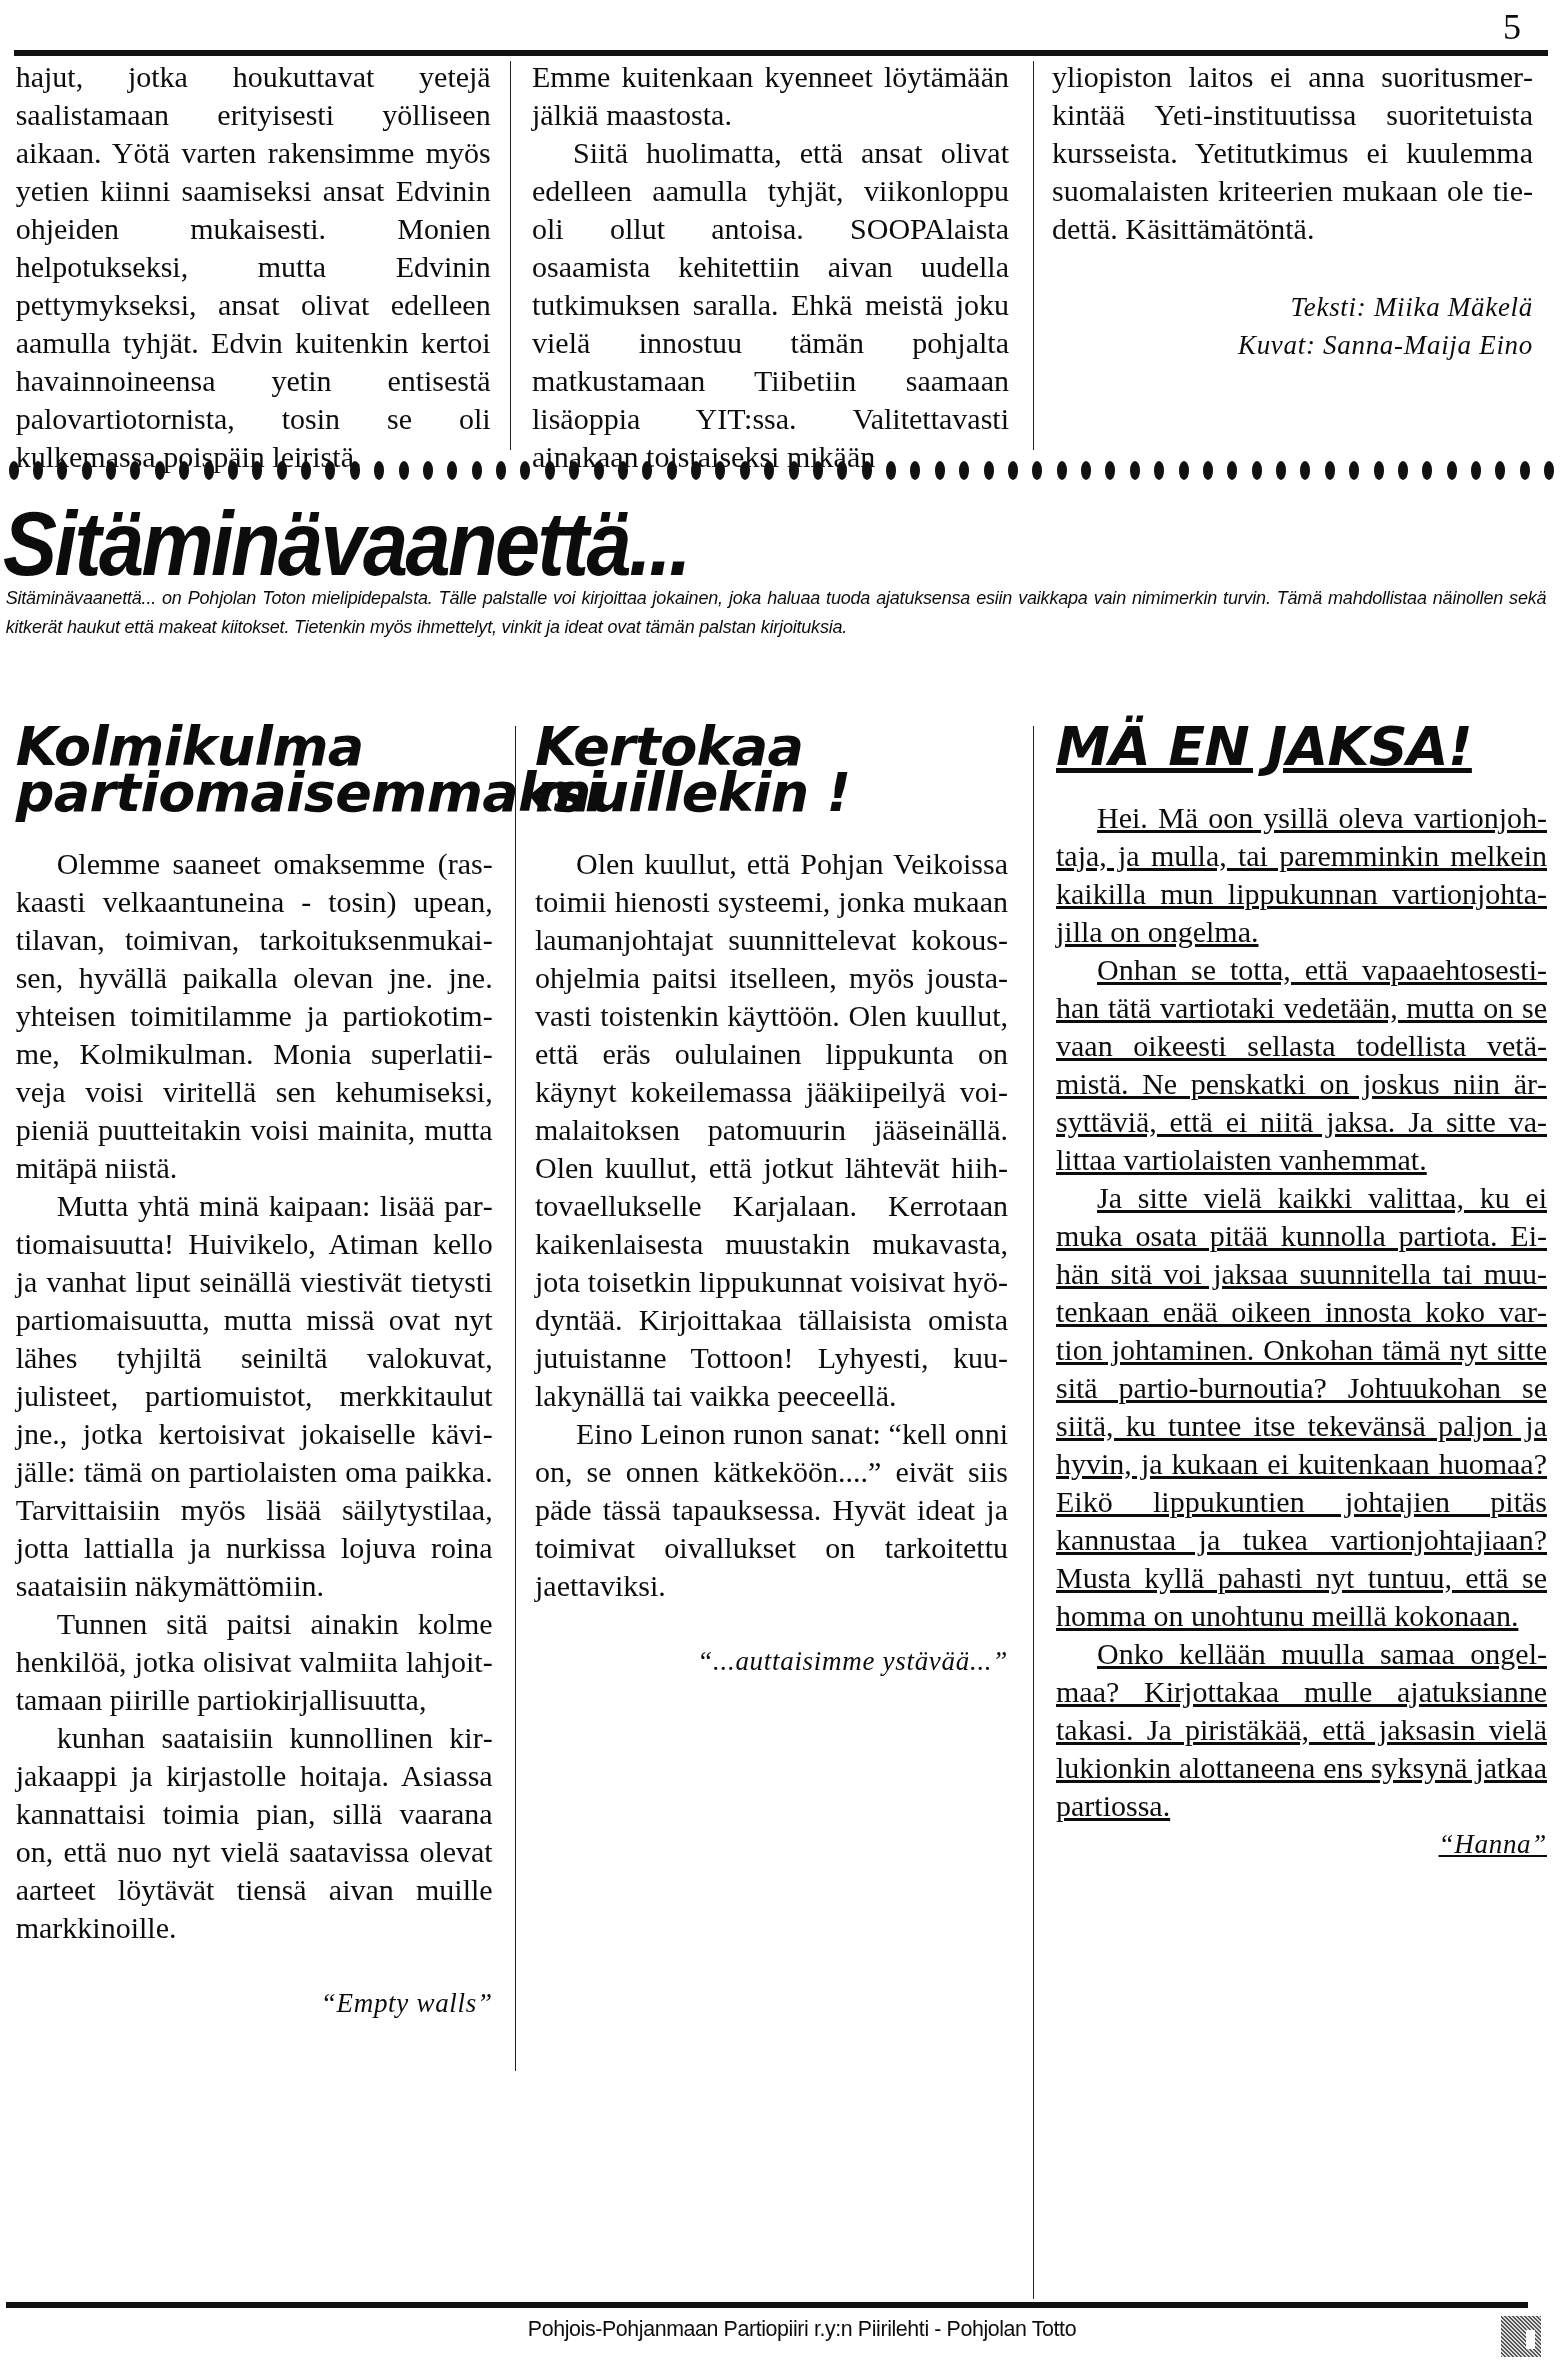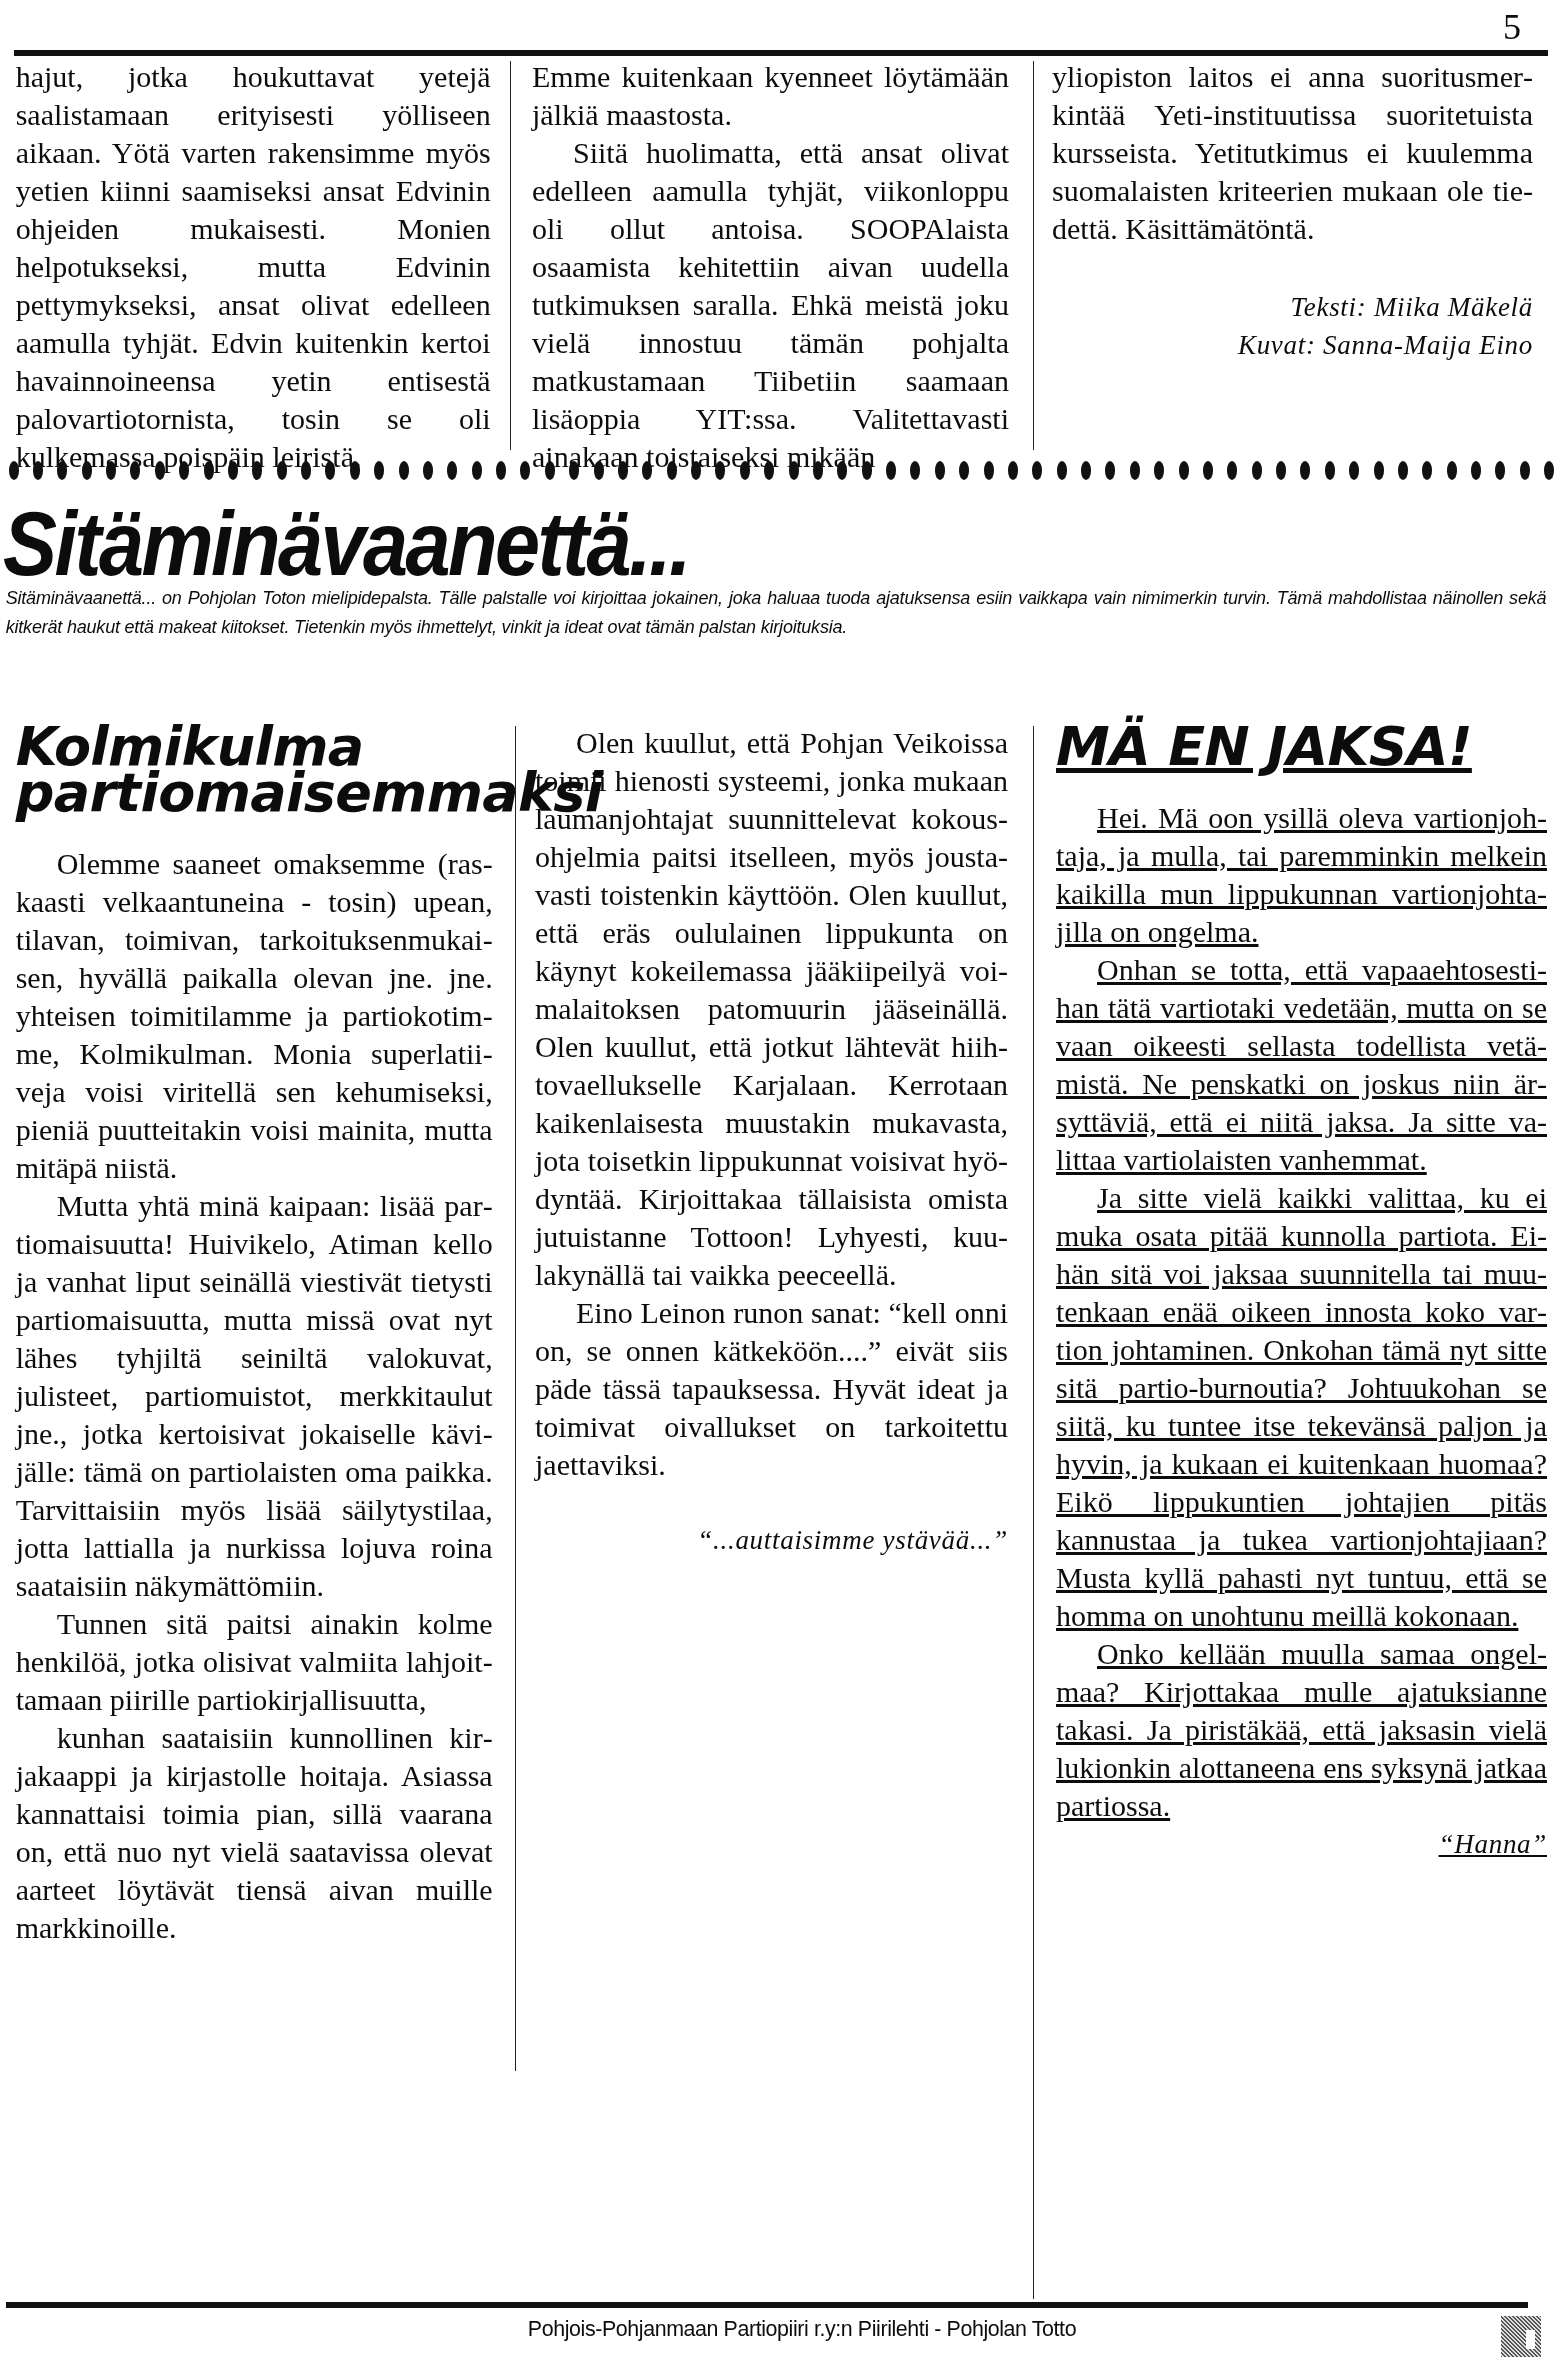--- a/index.html
+++ b/index.html
@@ -124,24 +124,26 @@
 <div class="headline sans">Sitäminävaanettä...</div>
 <div class="intro sans">Sitäminävaanettä... on Pohjolan Toton mielipidepalsta. Tälle palstalle voi kirjoittaa jokainen, joka haluaa tuoda ajatuksensa esiin vaikkapa vain nimimerkin turvin. Tämä mahdollistaa näinollen sekä kitkerät haukut että makeat kiitokset. Tietenkin myös ihmettelyt, vinkit ja ideat ovat tämän palstan kirjoituksia.</div>
 
 <div class="col serif" style="left:15.7px; top:724px; width:477px;">
   <h2 class="article-title" style="width:399px;">Kolmikulma partiomaisemmaksi</h2>
   <p class="indent">Olemme saaneet omaksemme (ras­kaasti velkaantuneina - tosin) upean, tilavan, toimivan, tarkoituksenmukai­sen, hyvällä paikalla olevan jne. jne. yhteisen toimitilamme ja partiokotim­me, Kolmikulman. Monia superlatii­veja voisi viritellä sen kehumiseksi, pieniä puutteitakin voisi mainita, mut­ta mitäpä niistä.</p>
   <p class="indent">Mutta yhtä minä kaipaan: lisää par­tiomaisuutta! Huivikelo, Atiman kel­lo ja vanhat liput seinällä viestivät tie­tysti partiomaisuutta, mutta missä ovat nyt lähes tyhjiltä seiniltä valokuvat, julisteet, partiomuistot, merkkitaulut jne., jotka kertoisivat jokaiselle kävi­jälle: tämä on partiolaisten oma paik­ka. Tarvittaisiin myös lisää säilytysti­laa, jotta lattialla ja nurkissa lojuva roina saataisiin näkymättömiin.</p>
   <p class="indent">Tunnen sitä paitsi ainakin kolme henkilöä, jotka olisivat valmiita lahjoit­tamaan piirille partiokirjallisuutta,</p>
   <p class="indent">kunhan saataisiin kunnollinen kir­jakaappi ja kirjastolle hoitaja. Asiassa kannattaisi toimia pian, sillä vaarana on, että nuo nyt vielä saatavissa ole­vat aarteet löytävät tiensä aivan muil­le markkinoille.</p>
   <div style="height:37px;"></div>
+  <div class="credit serif">“Empty walls”</div>
 </div>
 <div class="vrule" style="left:515px; top:726px; height:1345px;"></div>
 
 <div class="col serif" style="left:535px; top:724px; width:473px;">
+  <h2 class="article-title">Kertokaa muillekin !</h2>
   <p class="indent">Olen kuullut, että Pohjan Veikoissa toimii hienosti systeemi, jonka mukaan laumanjohtajat suunnittelevat kokous­ohjelmia paitsi itselleen, myös jousta­vasti toistenkin käyttöön. Olen kuul­lut, että eräs oululainen lippukunta on käynyt kokeilemassa jääkiipeilyä voi­malaitoksen patomuurin jääseinällä. Olen kuullut, että jotkut lähtevät hiih­tovaellukselle Karjalaan. Kerrotaan kaikenlaisesta muustakin mukavasta, jota toisetkin lippukunnat voisivat hyö­dyntää. Kirjoittakaa tällaisista omista jutuistanne Tottoon! Lyhyesti, kuu­lakynällä tai vaikka peeceellä.</p>
   <p class="indent">Eino Leinon runon sanat: “kell onni on, se onnen kätkeköön....” eivät siis päde tässä tapauksessa. Hyvät ideat ja toimivat oivallukset on tarkoitettu jaettaviksi.</p>
   <div style="height:37px;"></div>
   <div class="credit serif">“...auttaisimme ystävää...”</div>
 </div>
 <div class="vrule" style="left:1033px; top:726px; height:1573px;"></div>
 
 <div class="col serif" style="left:1056px; top:724px; width:491px;text-decoration:underline;">
   <h2 class="article-title">MÄ EN JAKSA!</h2>
   <p class="indent">Hei. Mä oon ysillä oleva vartionjoh­taja, ja mulla, tai paremminkin melkein kaikilla mun lippukunnan vartionjohta­jilla on ongelma.</p>

